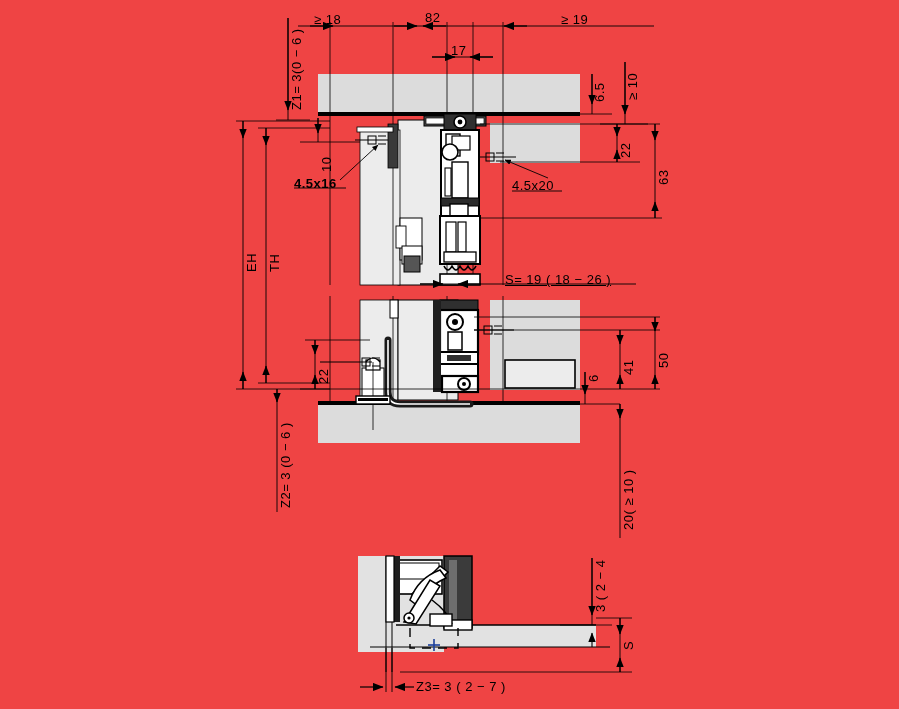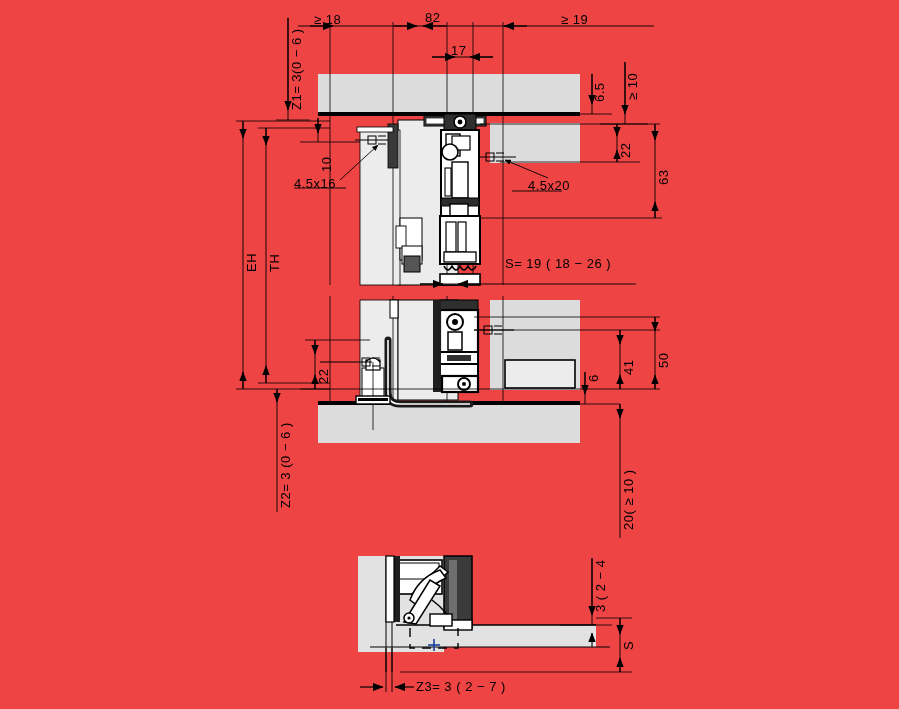--- a/index.html
+++ b/index.html
@@ -303,24 +303,24 @@
 
 <div class="lbl vlbl" style="left:244px;top:272px;">EH</div>
 <div class="lbl vlbl" style="left:267px;top:272px;">TH</div>
 
 <div class="lbl vlbl" style="left:592px;top:102px;">6.5</div>
 <div class="lbl vlbl" style="left:625px;top:100px;">≥ 10</div>
 <div class="lbl vlbl" style="left:618px;top:158px;">22</div>
 <div class="lbl vlbl" style="left:656px;top:185px;">63</div>
 <div class="lbl vlbl" style="left:319px;top:172px;">10</div>
 
-<div class="lbl" style="left:294px;top:176px;">4.5x16</div>
-<div class="lbl" style="left:512px;top:178px;margin-left:16px;">4.5x20</div>
-
-<div class="lbl" style="left:505px;top:256px;">S= 19 ( 18 − 26 )</div>
+<div class="lbl" style="left:294px;top:176px;font-weight:bold;">4.5x16</div>
+<div class="lbl" style="left:512px;top:178px;">4.5x20</div>
+
+<div class="lbl" style="left:505px;top:272px;text-decoration:underline;">S= 19 ( 18 − 26 )</div>
 
 <div class="lbl vlbl" style="left:316px;top:384px;">22</div>
 <div class="lbl vlbl" style="left:586px;top:382px;">6</div>
 <div class="lbl vlbl" style="left:621px;top:375px;">41</div>
 <div class="lbl vlbl" style="left:656px;top:368px;">50</div>
 <div class="lbl vlbl" style="left:621px;top:530px;">20( ≥ 10 )</div>
 
 <div class="lbl vlbl" style="left:593px;top:612px;">3 ( 2 − 4</div>
 <div class="lbl vlbl" style="left:621px;top:650px;">S</div>
 <div class="lbl" style="left:416px;top:679px;">Z3= 3 ( 2 − 7 )</div>

